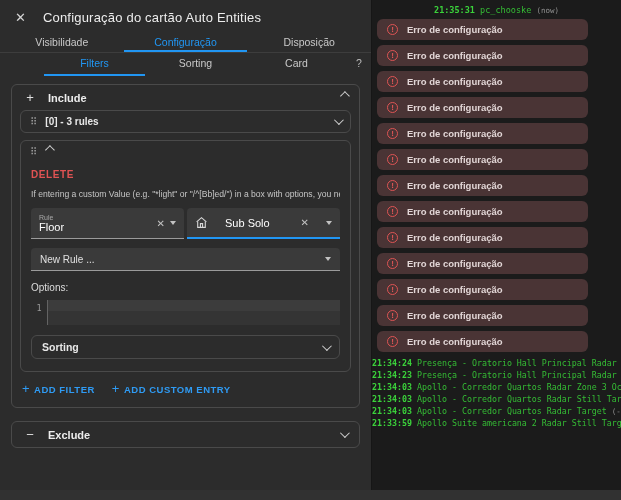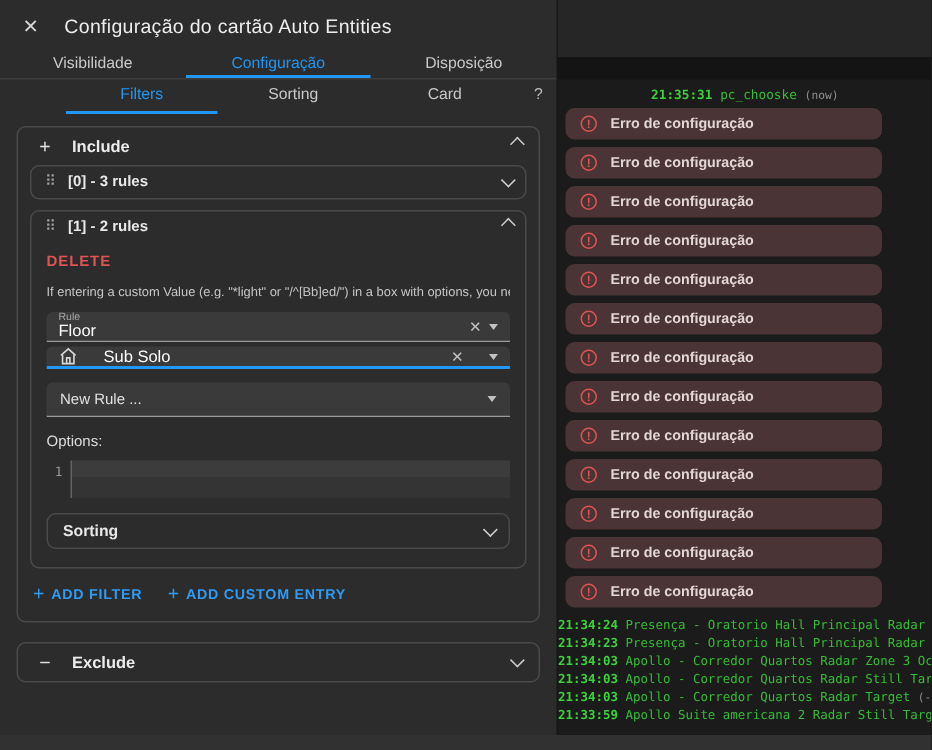--- a/index.html
+++ b/index.html
@@ -35,21 +35,21 @@
 
   .group { border:1px solid #4a4a4a; border-radius:6px; margin-bottom:7px; }
   .group-h { height:21px; display:flex; align-items:center; gap:8px; padding:0 9px; cursor:pointer; }
   .drag { color:#9f9f9f; font-size:10px; line-height:1; }
   .g-label { font-size:10px; font-weight:700; color:#e8e8e8; flex:1; }
   .group-body { padding:2px 10px 12px; }
 
   .delete-btn { color:#e05353; font-size:10px; font-weight:700; letter-spacing:.6px; margin:5px 0 9px; display:inline-block; cursor:pointer; }
   .hint { font-size:8.6px; color:#c6c6c6; margin-bottom:9px; white-space:nowrap; overflow:hidden; }
 
-  .selects { display:flex; gap:3px; margin-bottom:9px;flex-direction:column; }
+  .selects { display:flex; gap:3px; margin-bottom:9px; }
   .select { flex:1; height:31px; background:#3a3a3a; border-radius:4px 4px 0 0; border-bottom:1px solid #9b9b9b; display:flex; align-items:center; padding:0 8px; gap:5px; cursor:pointer; }
   .select.focused { border-bottom:2px solid #2196f3;gap:17px; }
   .sel-stack { flex:1; display:flex; flex-direction:column; justify-content:center; min-width:0; }
   .sel-label { font-size:7px; color:#a8a8a8; }
   .sel-value { font-size:11px; color:#ffffff; }
   .x-icon { color:#c2c2c2; font-size:10px; }
   .caret { width:0; height:0; border-left:3.5px solid transparent; border-right:3.5px solid transparent; border-top:4px solid #c2c2c2; }
   .house { width:13px; height:13px; flex:0 0 auto; }
 
   .newrule { height:23px; background:#3a3a3a; border-bottom:1px solid #9b9b9b; border-radius:4px 4px 0 0; display:flex; align-items:center; padding:0 9px; margin-bottom:11px; cursor:pointer; }
@@ -64,21 +64,21 @@
   .sorting { height:24px; border:1px solid #4a4a4a; border-radius:6px; display:flex; align-items:center; padding:0 10px; gap:8px; cursor:pointer; }
   .sorting .g-label { font-size:10.5px; }
 
   .addrow { display:flex; gap:17px; margin:11px 2px 3px; }
   .add-btn { color:#2f9bf4; font-size:9.5px; font-weight:700; letter-spacing:.5px; display:flex; align-items:center; gap:4px; cursor:pointer; }
   .add-btn .plus { font-size:13px; font-weight:400; margin-top:-2px; }
 
   .exclude { margin-top:13px; }
 
   
-  .rightcol { width:249px; display:flex; flex-direction:column;gap:15px; }
+  .rightcol { width:249px; display:flex; flex-direction:row; }
   .right-top { height:38px; background:#262626; }
   .preview { flex:1; background:#1b1b1b; padding-top:4px; overflow:hidden; }
   .mono { font-family:"DejaVu Sans Mono",monospace; }
   .log-head { text-align:center; font-size:8.5px; height:13px; line-height:13px; margin-bottom:2px; white-space:nowrap; overflow:hidden; }
   .t-time { color:#3bd33b; font-weight:700; }
   .t-name { color:#35bd35; }
   .t-ago { color:#8f8f8f; font-size:7.5px; }
 
   .errors { padding:0 33px 0 5px; }
   .err-card { height:21px; background:#4a3435; border-radius:6px; margin-bottom:5px; display:flex; align-items:center; gap:9px; padding:0 10px; }
@@ -127,21 +127,20 @@
               <div class="group-h">
                 <span class="drag">⠿</span>
                 <span class="g-label">[0] - 3 rules</span>
                 <span class="chev down"></span>
               </div>
             </div>
 
             <div class="group">
               <div class="group-h">
                 <span class="drag">⠿</span>
-                <span class="g-label">[1] - 2 rules</span>
                 <span class="chev up"></span>
               </div>
               <div class="group-body">
                 <span class="delete-btn">DELETE</span>
                 <div class="hint">If entering a custom Value (e.g. "*light" or "/^[Bb]ed/") in a box with options, you need to finish with the Enter key.</div>
 
                 <div class="selects">
                   <div class="select">
                     <span class="sel-stack">
                       <span class="sel-label">Rule</span>

